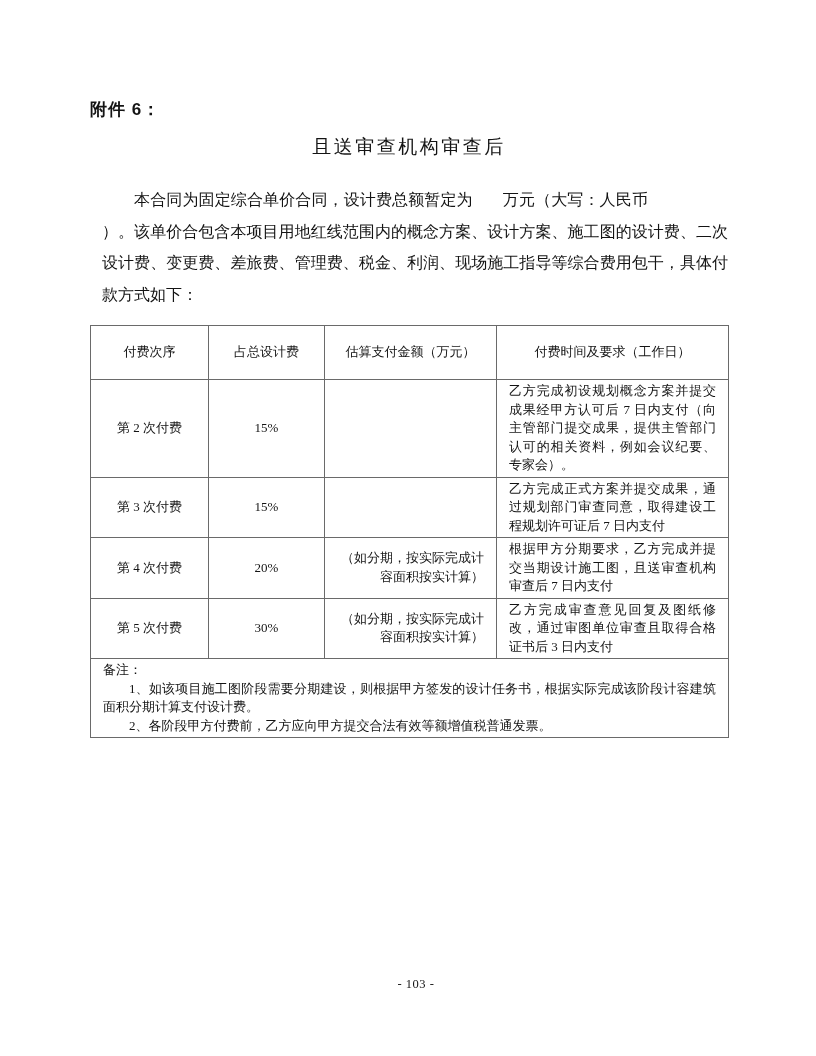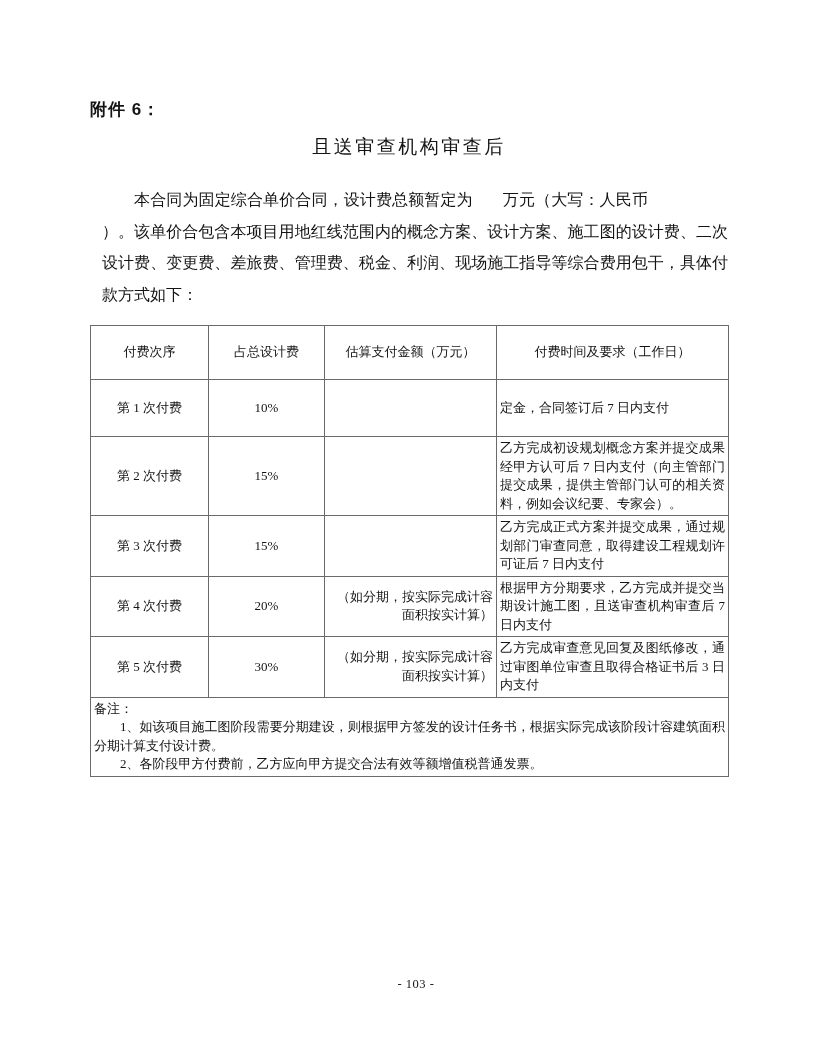--- a/index.html
+++ b/index.html
@@ -47,21 +47,21 @@
     margin-top: 15px;
     width: 638px;
     border-collapse: collapse;
     table-layout: fixed;
   }
   .fee-table th, .fee-table td {
     border: 1px solid #6a6a6a;
     font-weight: normal;
     font-size: 13px;
     line-height: 18.5px;
-    padding: 2px 3px;
+    padding: 2px 12px;
     vertical-align: middle;
     overflow: hidden;
   }
   .fee-table th { text-align: center; }
   .th-row   { height: 54px; }
   .row-1 { height: 57px; }
   .row-2 { height: 74px; }
   .row-3 { height: 56px; }
   .row-4 { height: 56px; }
   .row-5 { height: 57px; }
@@ -110,26 +110,20 @@
       <col style="width:172px">
       <col style="width:232px">
     </colgroup>
     <tbody>
       <tr class="th-row">
         <th>付费次序</th>
         <th>占总设计费</th>
         <th>估算支付金额（万元）</th>
         <th>付费时间及要求（工作日）</th>
       </tr>
-      <tr class="row-1">
-        <td class="c-seq">第 1 次付费</td>
-        <td class="c-pct">10%</td>
-        <td class="c-amount"></td>
-        <td class="c-time">定金，合同签订后 7 日内支付</td>
-      </tr>
       <tr class="row-2">
         <td class="c-seq">第 2 次付费</td>
         <td class="c-pct">15%</td>
         <td class="c-amount"></td>
         <td class="c-time">乙方完成初设规划概念方案并提交成果经甲方认可后 7 日内支付（向主管部门提交成果，提供主管部门认可的相关资料，例如会议纪要、专家会）。</td>
       </tr>
       <tr class="row-3">
         <td class="c-seq">第 3 次付费</td>
         <td class="c-pct">15%</td>
         <td class="c-amount"></td>

